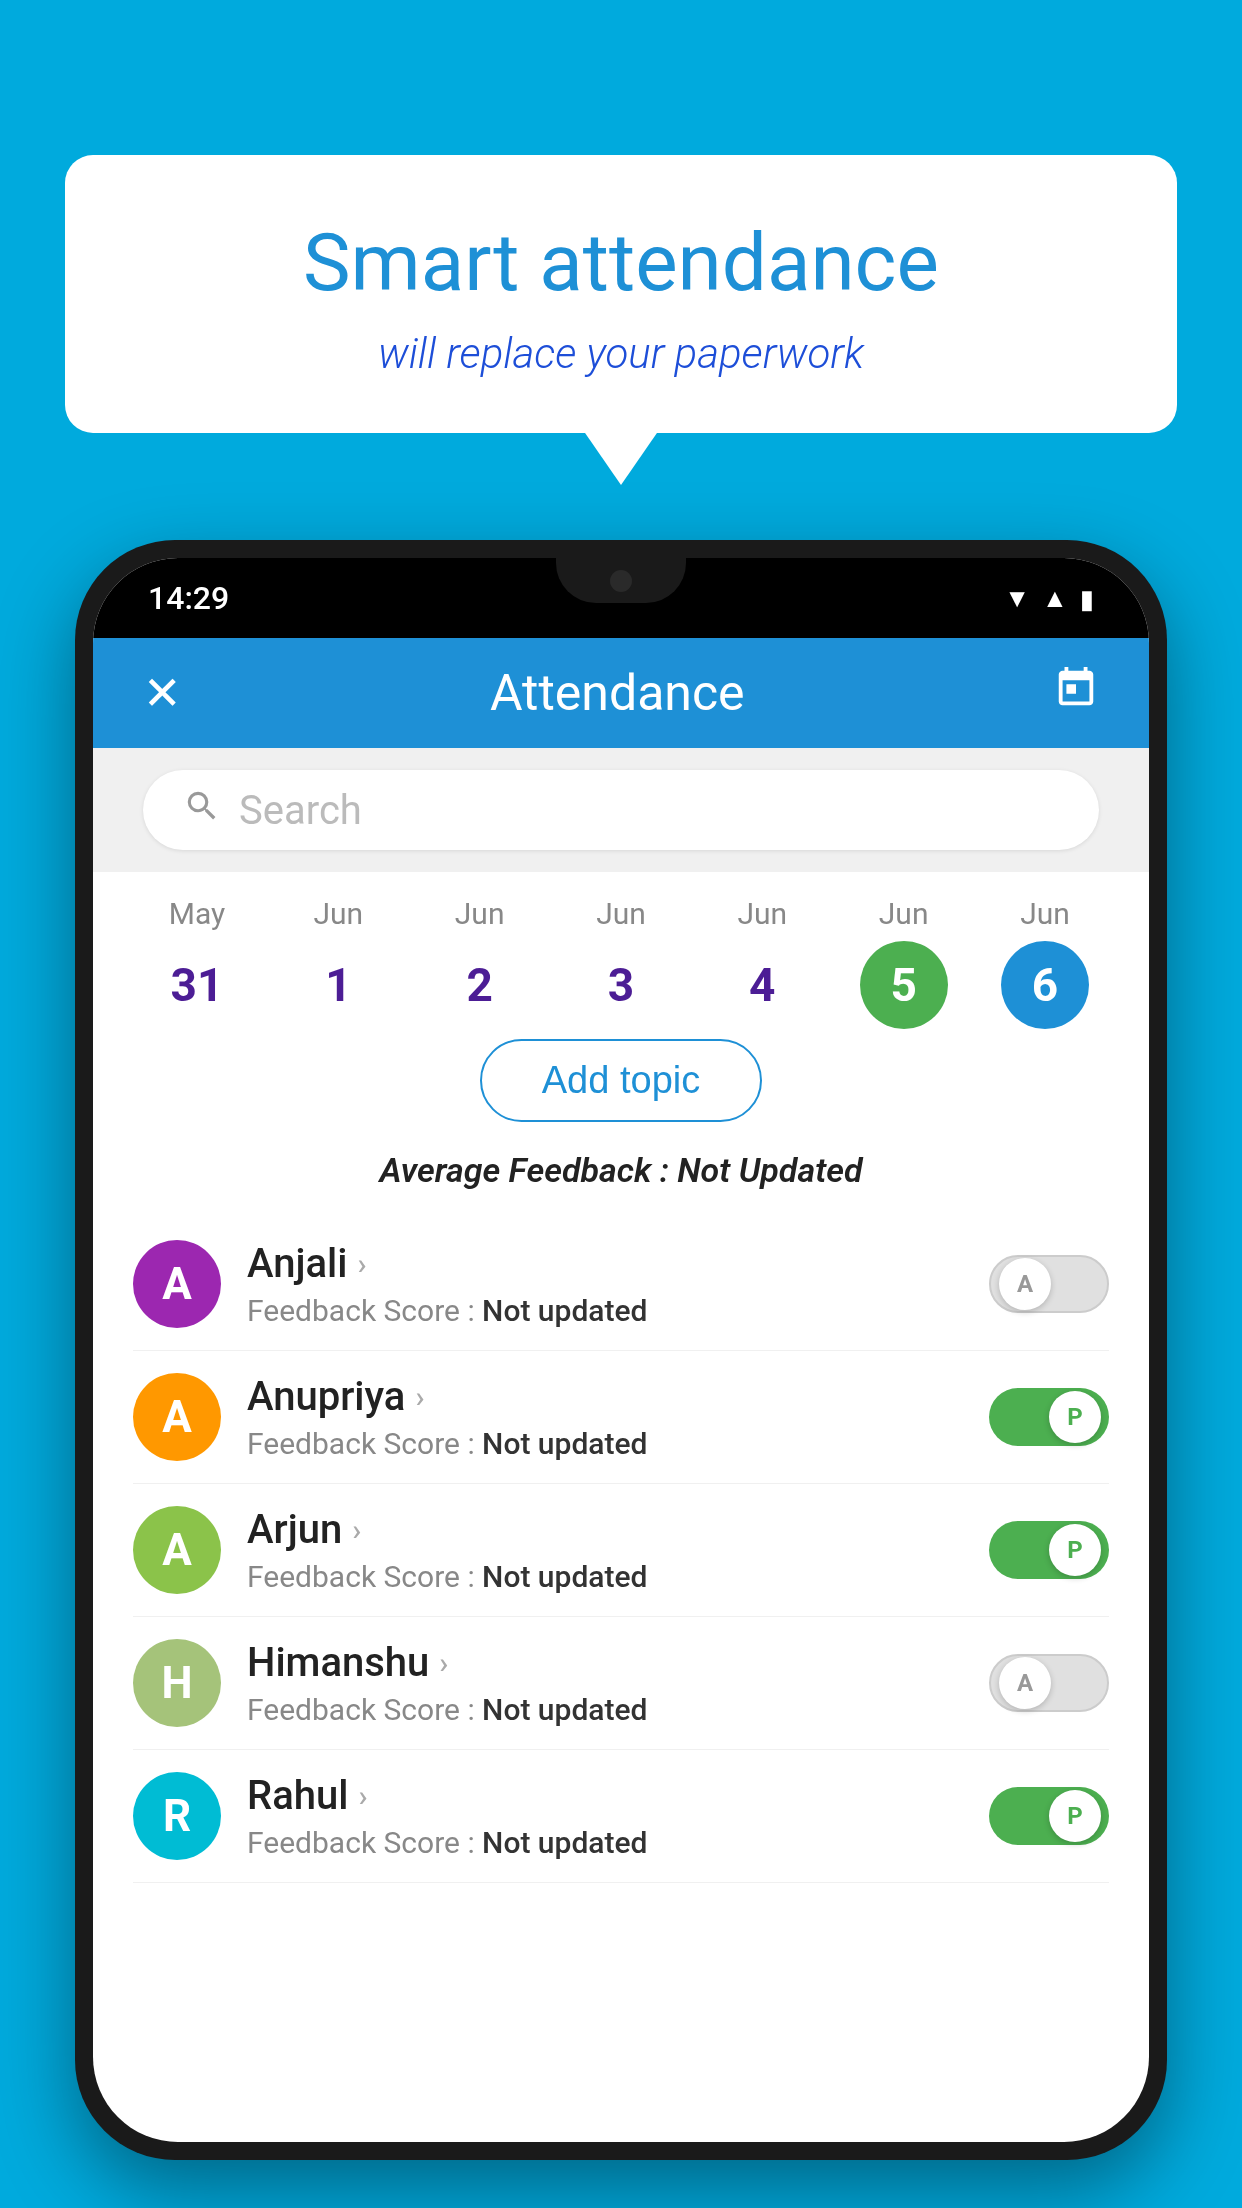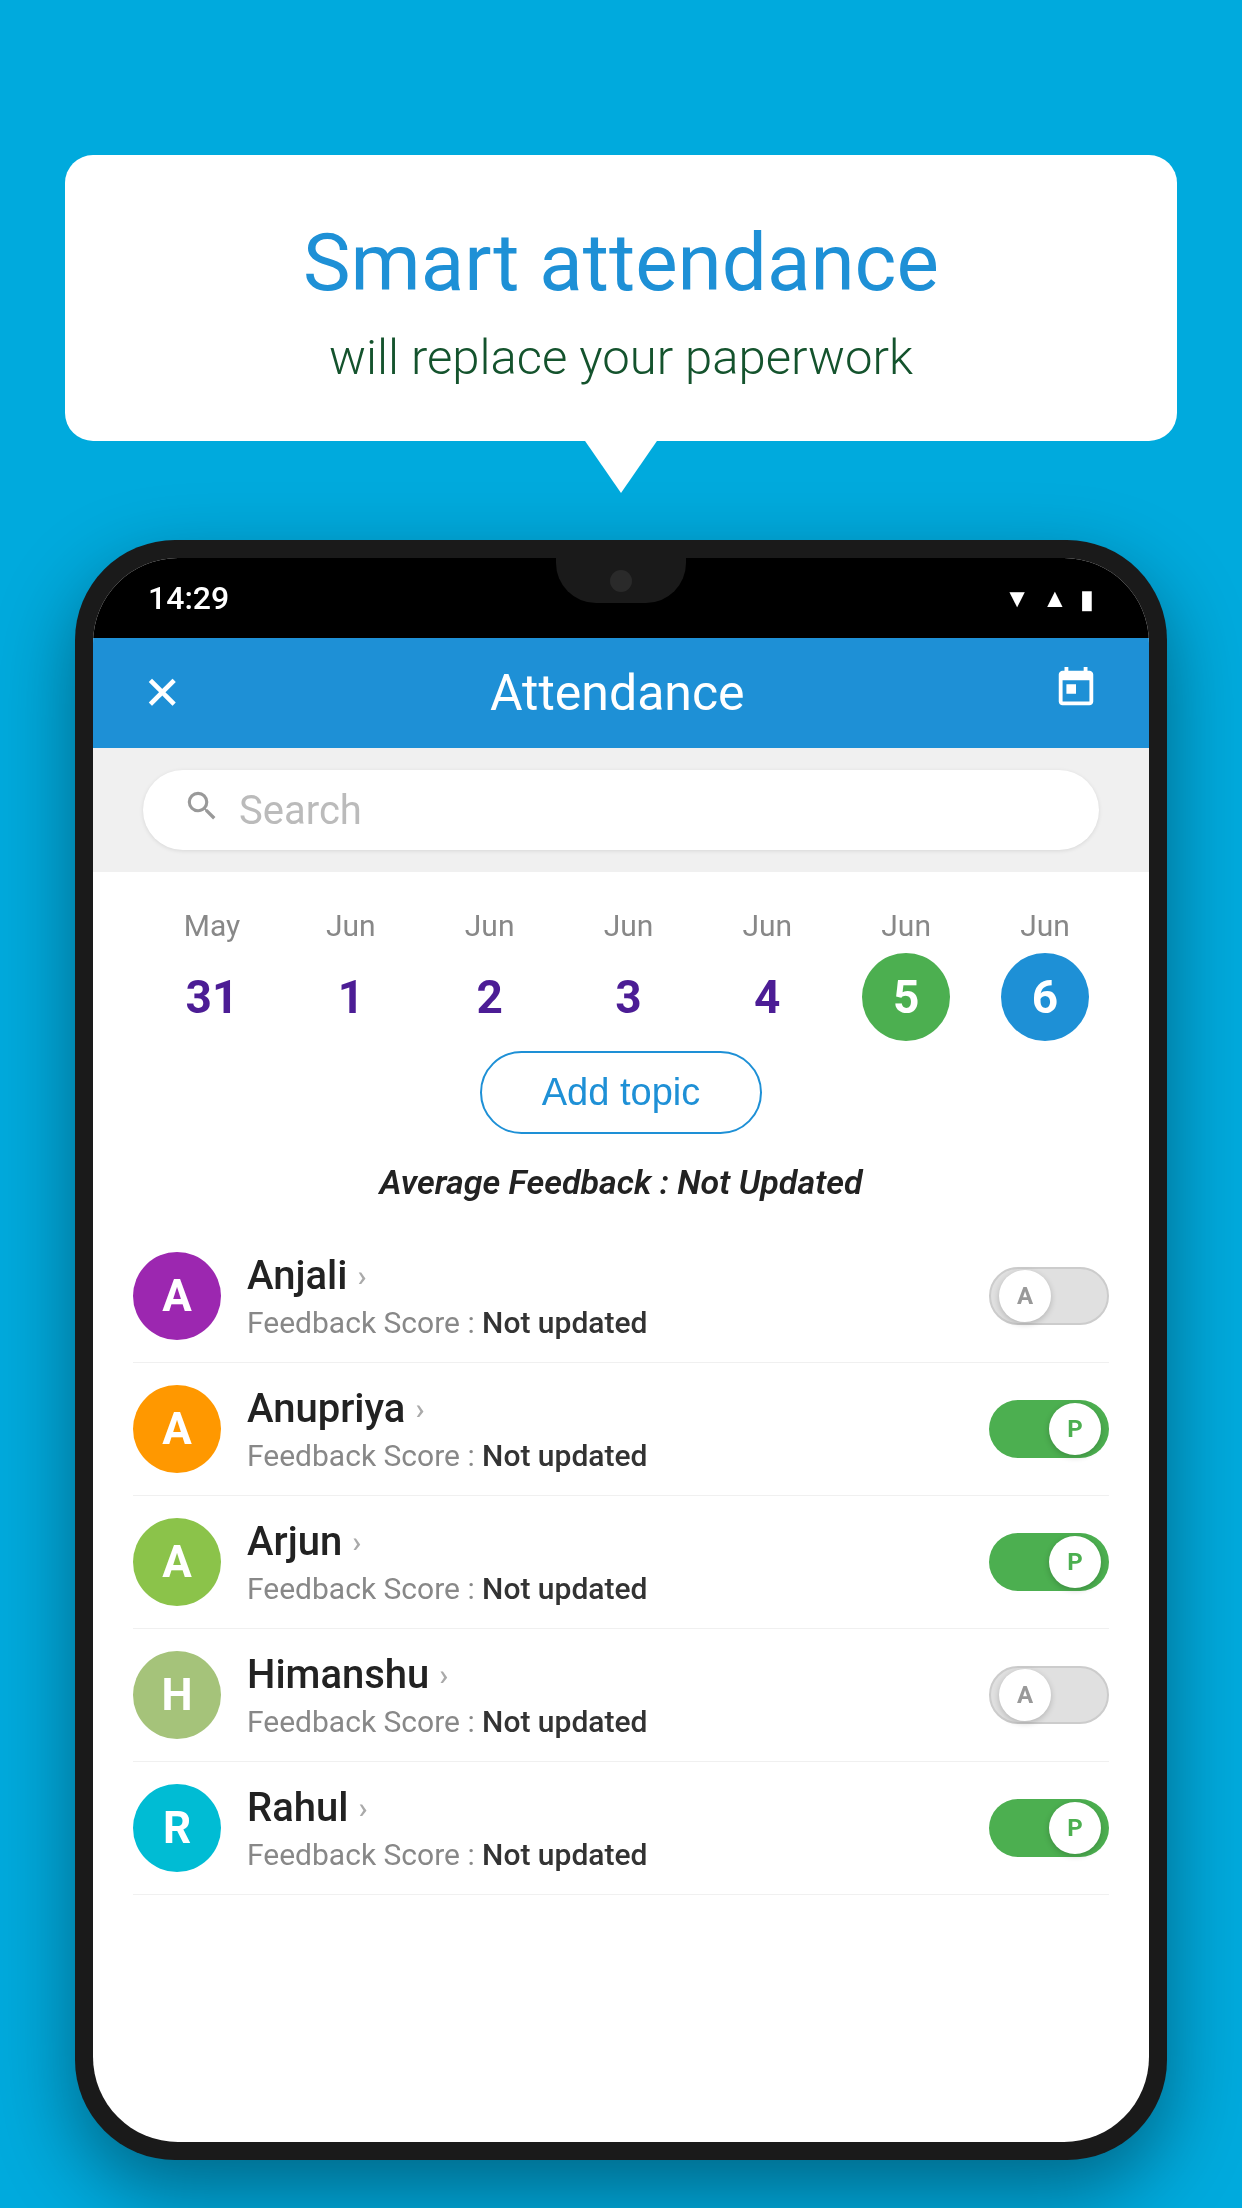--- a/index.html
+++ b/index.html
@@ -44,23 +44,24 @@
 
     .bubble-title {
       font-size: 80px;
       font-weight: 400;
       color: #1E90D6;
       line-height: 1.2;
       margin-bottom: 18px;
     }
 
     .bubble-subtitle {
-      font-size: 49px;
-      color: #14532d;
+      font-size: 42px;
+      color: #1d4ed8;
       font-weight: 300;
+      font-style: italic;
     }
 
     
     .phone-frame {
       position: absolute;
       top: 540px;
       left: 75px;
       right: 75px;
       height: 1620px;
       background: #1a1a1a;
@@ -171,25 +172,24 @@
       font-size: 38px;
     }
 
     .search-text {
       font-size: 40px;
       color: #bbb;
     }
 
     
     .calendar-strip {
-      padding: 36px 40px 10px;
+      padding: 24px 40px 10px;
       display: flex;
       justify-content: space-between;
       align-items: flex-start;
-      margin-left: 15px;
     }
 
     .cal-day {
       display: flex;
       flex-direction: column;
       align-items: center;
       width: 128px;
     }
 
     .cal-month {

